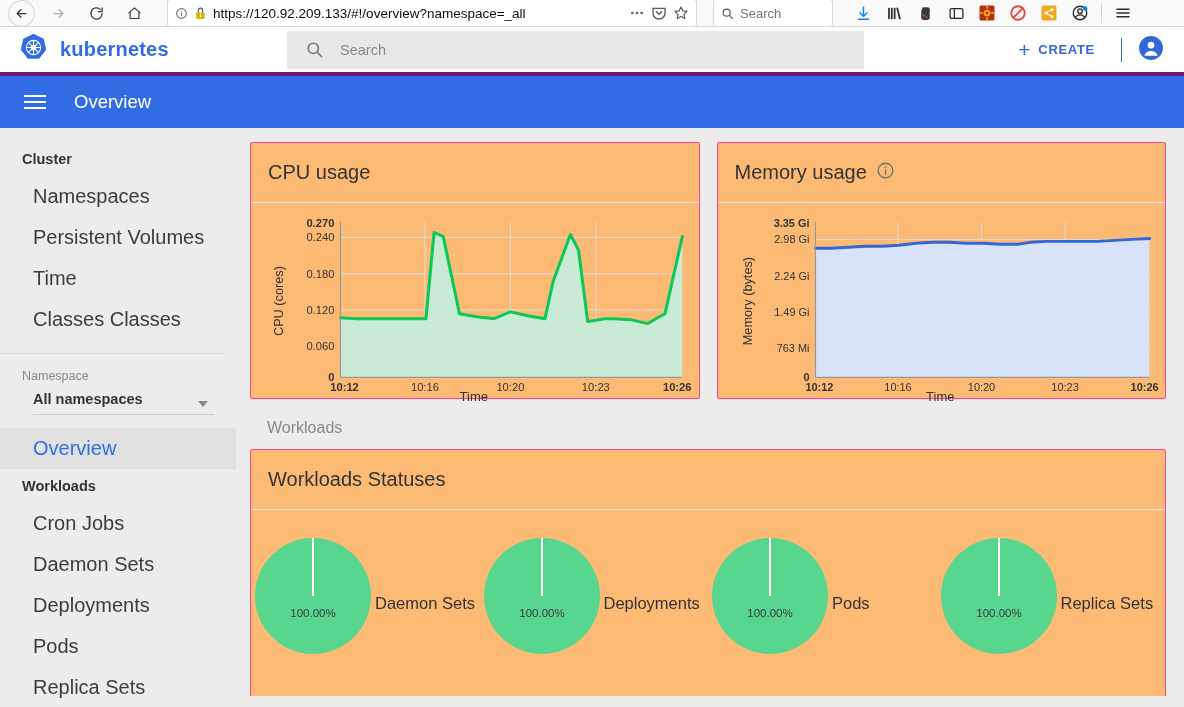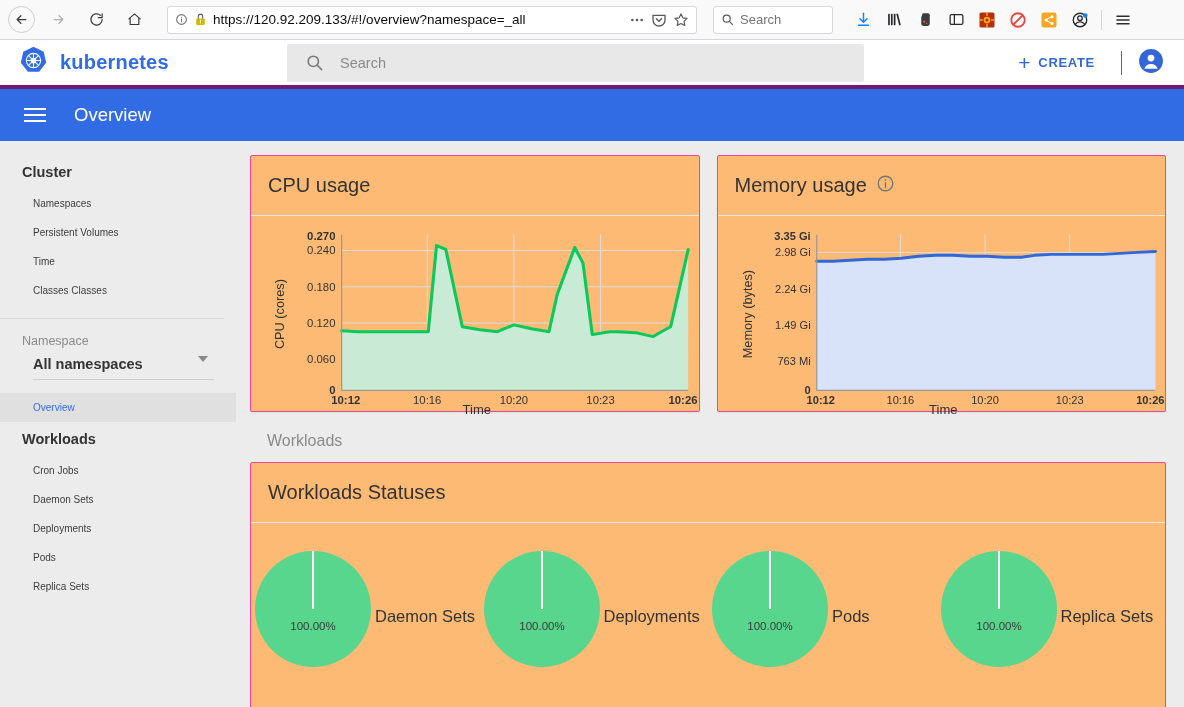--- a/index.html
+++ b/index.html
@@ -4,21 +4,21 @@
 <style>
   * { box-sizing: border-box; margin: 0; padding: 0; }
   html, body {
     width: 1184px; height: 707px;
     font-family: "Liberation Sans", sans-serif;
     background: #ececec; overflow: hidden;
   }
 
   
   .browser-bar {
-    height: 40px; width: 1184px; background: #f9f9fa;
+    height: 27px; width: 1184px; background: #f9f9fa;
     border-bottom: 1px solid #d7d7db;
     display: flex; align-items: center; padding: 0 8px; gap: 8px;
   }
   .nav-btn {
     width: 30px; height: 30px; display: flex; align-items: center;
     justify-content: center; border-radius: 4px; color: #0c0c0d;
   }
   .nav-btn.disabled { color: #b1b1b3; }
   .nav-btn.circled { border: 1px solid #cfcfd3; border-radius: 50%; width: 27px; height: 27px; }
   .urlbar {
@@ -72,48 +72,48 @@
 
   
   .body-wrap { display: flex; height: 568px; }
 
   
   .sidebar { width: 236px; background: #ececec; padding-top: 14px; flex: 0 0 236px; }
   .nav-group-title {
     font-size: 14.5px; font-weight: 700; color: #333; padding: 9px 0 9px 22px;
   }
   .nav-item {
-    font-size: 10px; color: #3c3c3c; padding: 9px 0 9px 33px;
+    font-size: 20px; color: #3c3c3c; padding: 9px 0 9px 33px;
   }
   .nav-item.active { color: #326ce5; background: #e0e0e0; }
   .nav-sep { height: 1px; background: #dadada; margin: 13px 12px 0 0; }
   .ns-label { font-size: 12.5px; color: #8a8a8a; padding: 15px 0 4px 22px; }
   .ns-select {
     margin: 4px 22px 0 33px; padding-bottom: 7px; border-bottom: 1px solid #cfcfcf;
-    display: flex; align-items: flex-start; justify-content: space-between;
+    display: flex; align-items: flex-end; justify-content: space-between;
   }
   .ns-value { font-size: 14.5px; font-weight: 700; color: #333; }
   .caret { width: 0; height: 0; border-left: 5px solid transparent;
            border-right: 5px solid transparent; border-top: 6px solid #8a8a8a; margin-right: 6px; }
   .overview-row { margin-top: 13px; }
 
   
   .main { flex: 1; background: #ececec; padding: 14px 18px 0 14px; overflow: hidden; }
   .card {
     background: #fdba74; border: 1px solid #ec4899; border-radius: 2px;
     box-shadow: 0 1px 2px rgba(0,0,0,.07);
   }
   .card-head {
     height: 60px; display: flex; align-items: center; padding: 0 0 0 17px;
     border-bottom: 1px solid #e8e8e8; gap: 9px;
   }
   .card-title { font-size: 20px; color: #333; font-weight: 400; }
   .metrics-row { display: flex; gap: 17px; }
   .metric-card { flex: 1; height: 257px; }
-  .chart-area { height: 196px; padding: 8px 0 0 4px; }
+  .chart-area { height: 196px; padding: 8px 6px 0 4px; }
 
   .section-label { font-size: 16px; color: #8a8a8a; padding: 20px 0 12px 17px; }
 
   .pie-card { }
   .pie-row { display: flex; height: 225px; align-items: flex-start; padding-top: 24px; }
   .pie-cell { flex: 1; display: flex; align-items: center; }
   .pie-label { font-size: 16.5px; color: #333; margin-top: 14px; }
   .main-inner { position: relative; }
 </style>
 </head>

